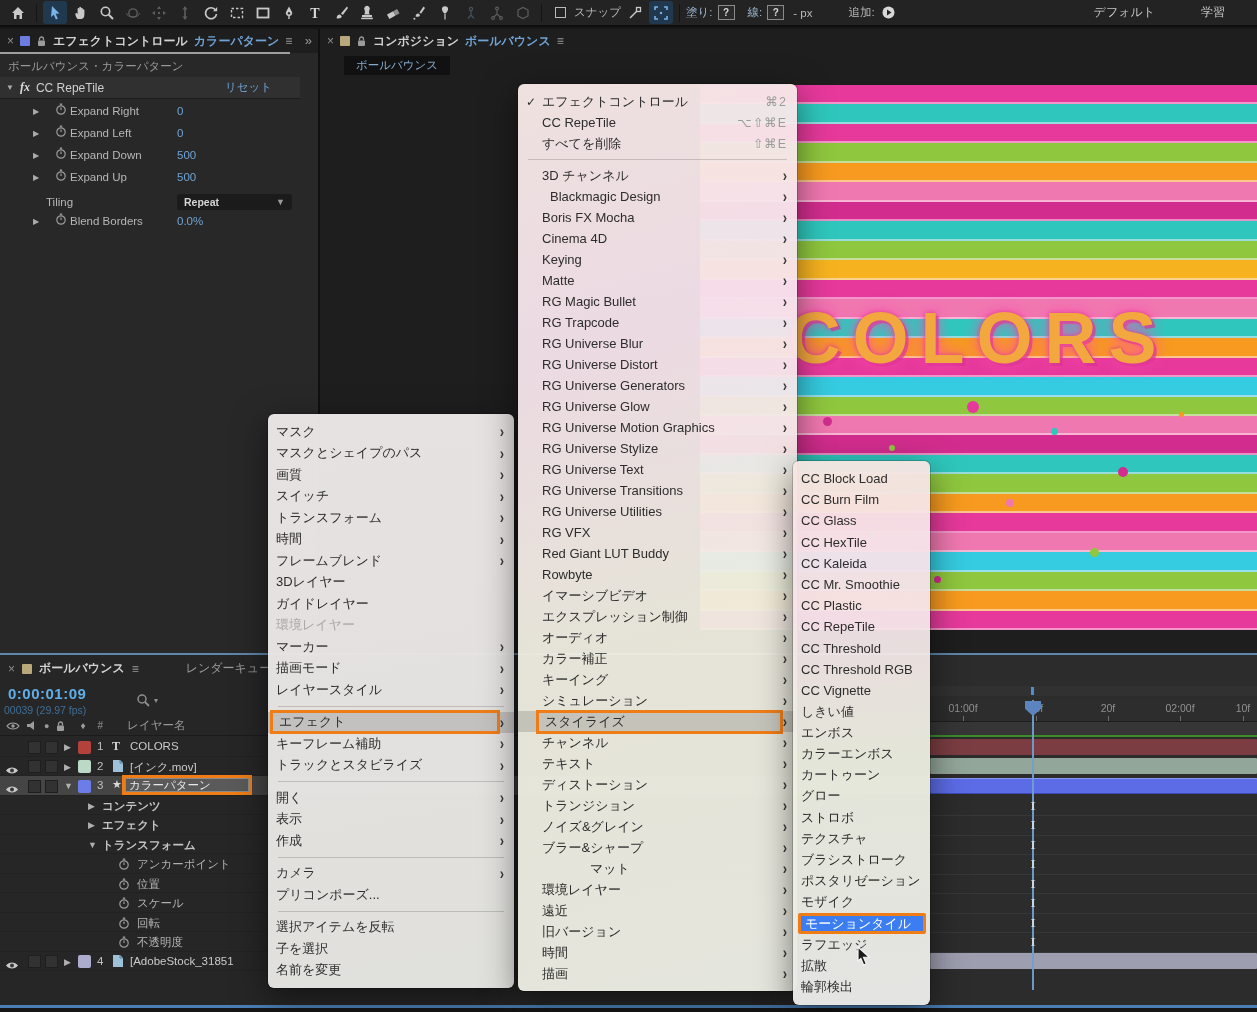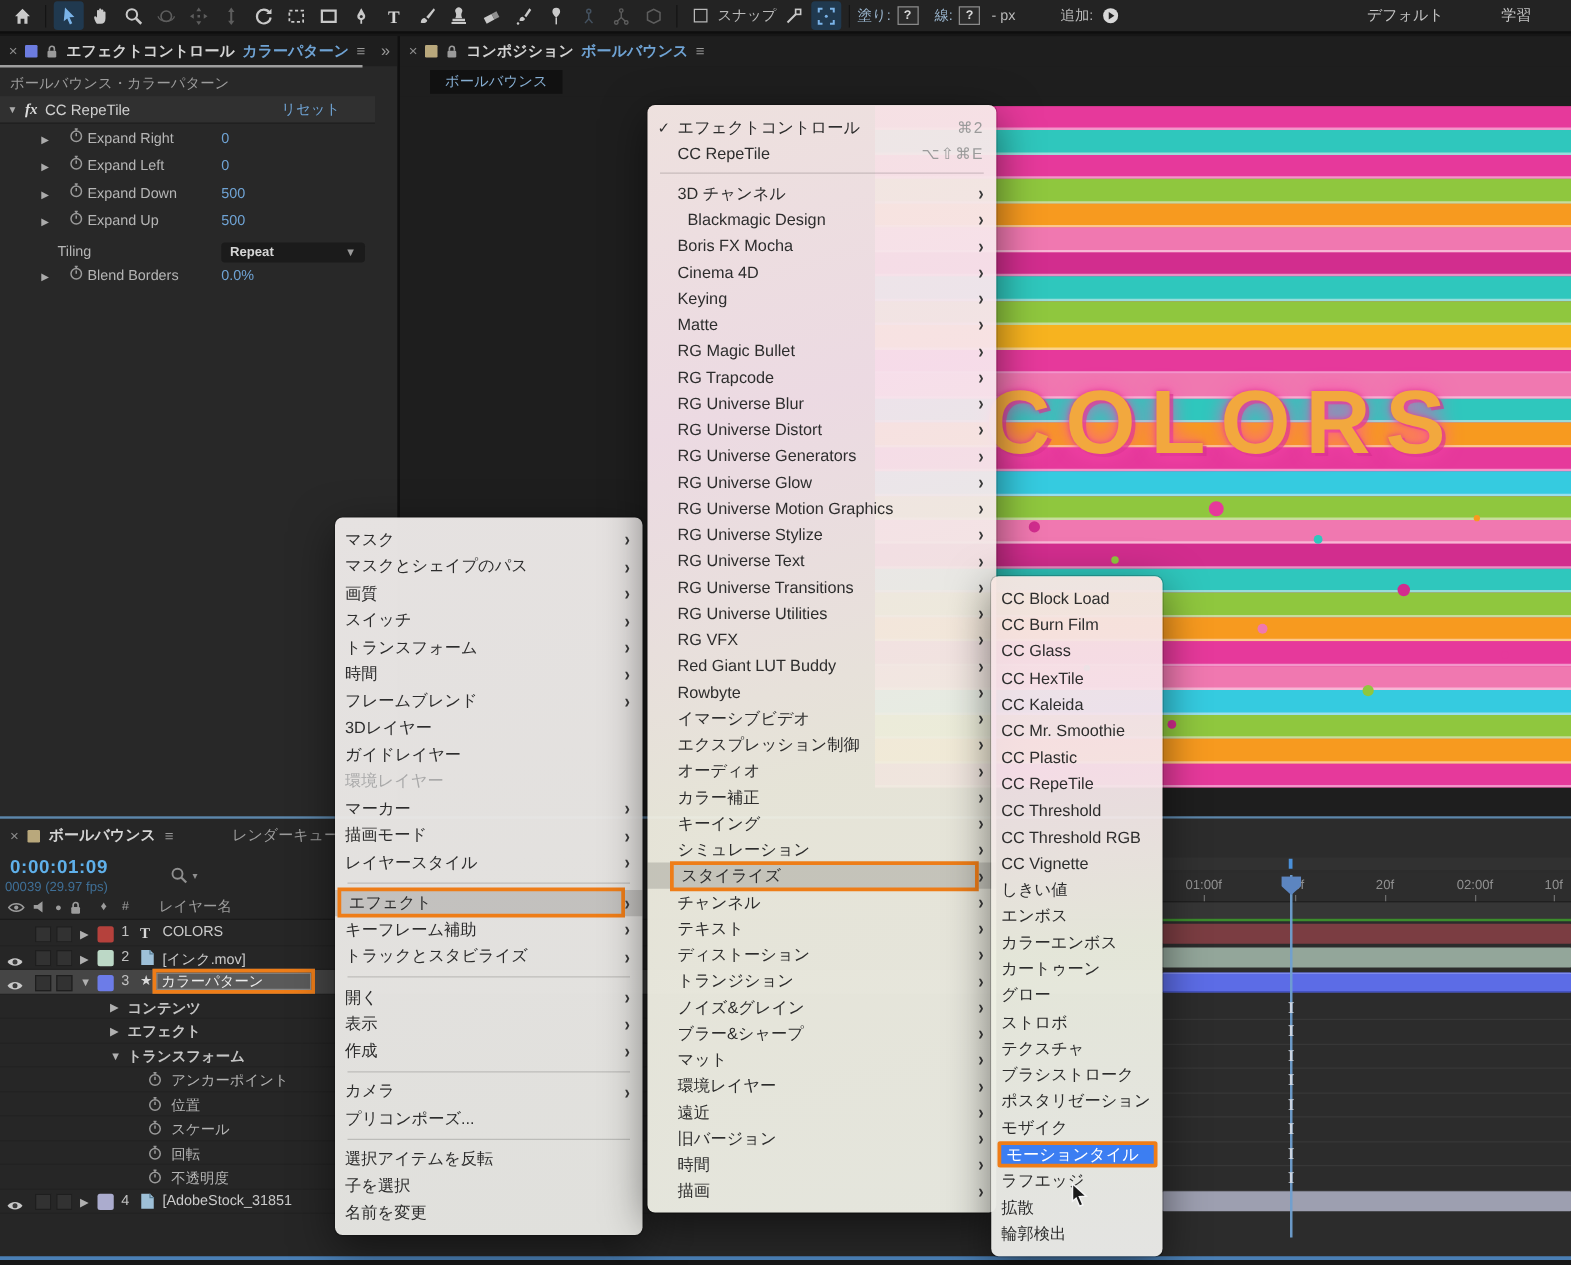--- a/index.html
+++ b/index.html
@@ -725,20 +725,25 @@
       <div class="menu-item" style="height: 21px;">
         <span class="mcheck">✓</span>
         <span class="mlabel">エフェクトコントロール</span>
         <span class="mshort">⌘2</span>
       </div>
       <div class="menu-item" style="height: 21px;">
         <span class="mcheck"></span>
         <span class="mlabel">CC RepeTile</span>
         <span class="mshort">⌥⇧⌘E</span>
       </div>
+      <div class="menu-item" style="height: 21px;">
+        <span class="mcheck"></span>
+        <span class="mlabel">すべてを削除</span>
+        <span class="mshort">⇧⌘E</span>
+      </div>
       <div class="msep"></div>
       <div class="menu-item" style="height: 21px;">
         <span class="mcheck"></span>
         <span class="mlabel">3D チャンネル</span>
         <span class="msub">›</span>
       </div>
       <div class="menu-item" style="height: 21px; padding-left: 16px;">
         <span class="mcheck"></span>
         <span class="mlabel">Blackmagic Design</span>
         <span class="msub">›</span>
@@ -891,21 +896,21 @@
       <div class="menu-item" style="height: 21px;">
         <span class="mcheck"></span>
         <span class="mlabel">ノイズ&amp;グレイン</span>
         <span class="msub">›</span>
       </div>
       <div class="menu-item" style="height: 21px;">
         <span class="mcheck"></span>
         <span class="mlabel">ブラー&amp;シャープ</span>
         <span class="msub">›</span>
       </div>
-      <div class="menu-item" style="height: 21px;">
+      <div class="menu-item" style="height: 21px; gap: 48px;">
         <span class="mcheck"></span>
         <span class="mlabel">マット</span>
         <span class="msub">›</span>
       </div>
       <div class="menu-item" style="height: 21px;">
         <span class="mcheck"></span>
         <span class="mlabel">環境レイヤー</span>
         <span class="msub">›</span>
       </div>
       <div class="menu-item" style="height: 21px;">

